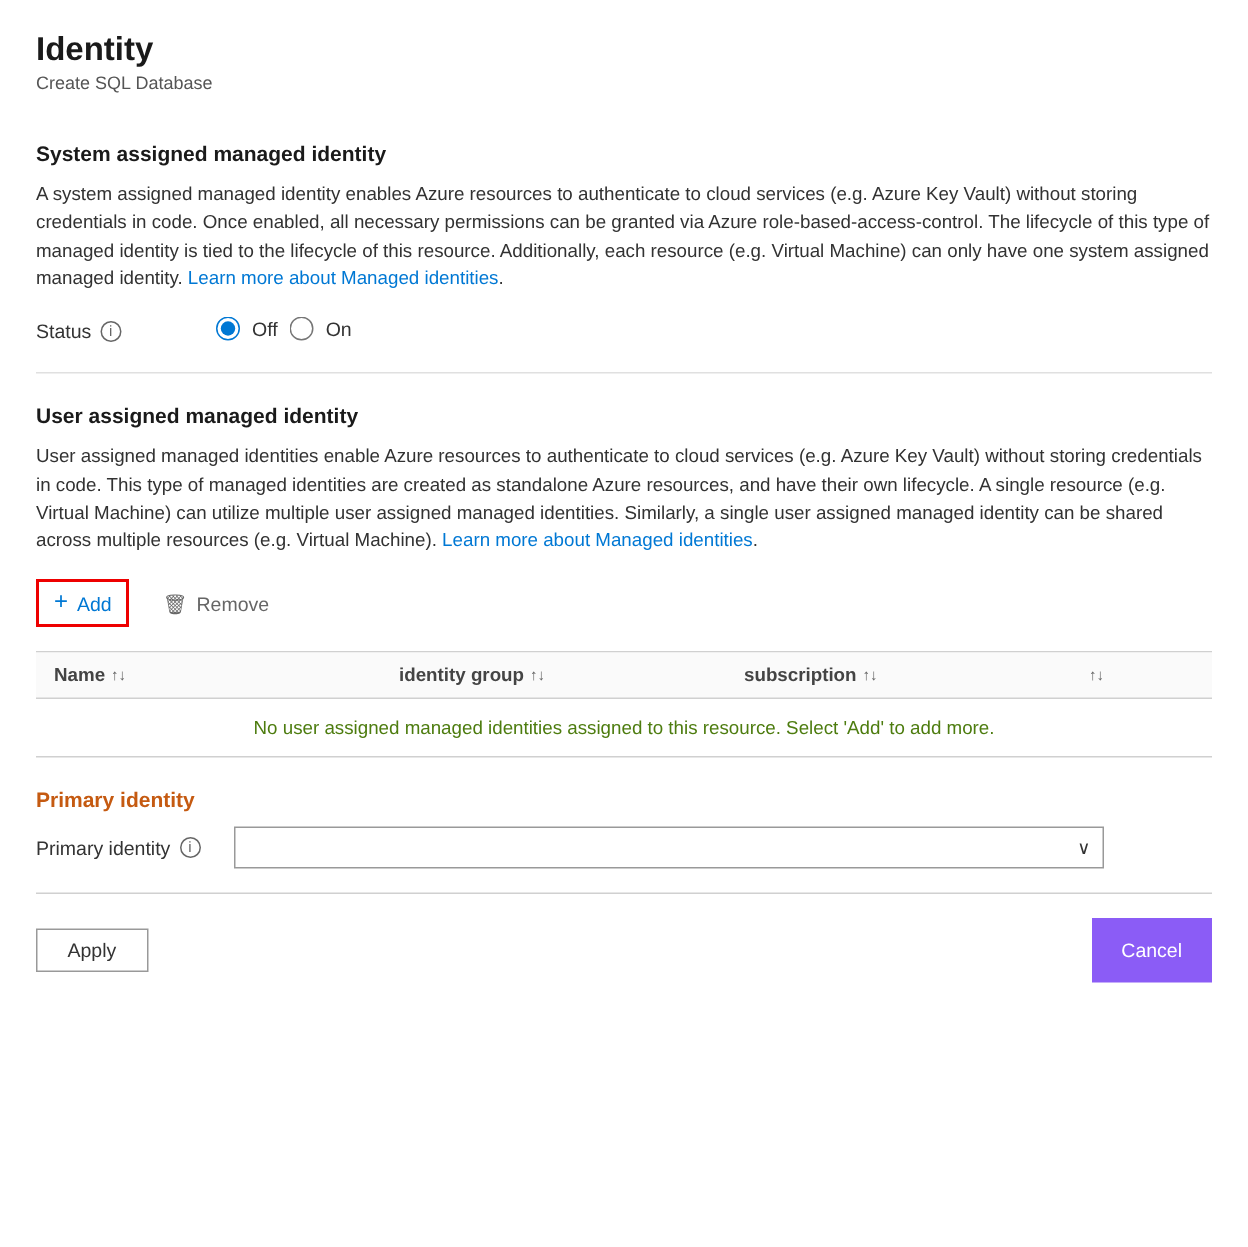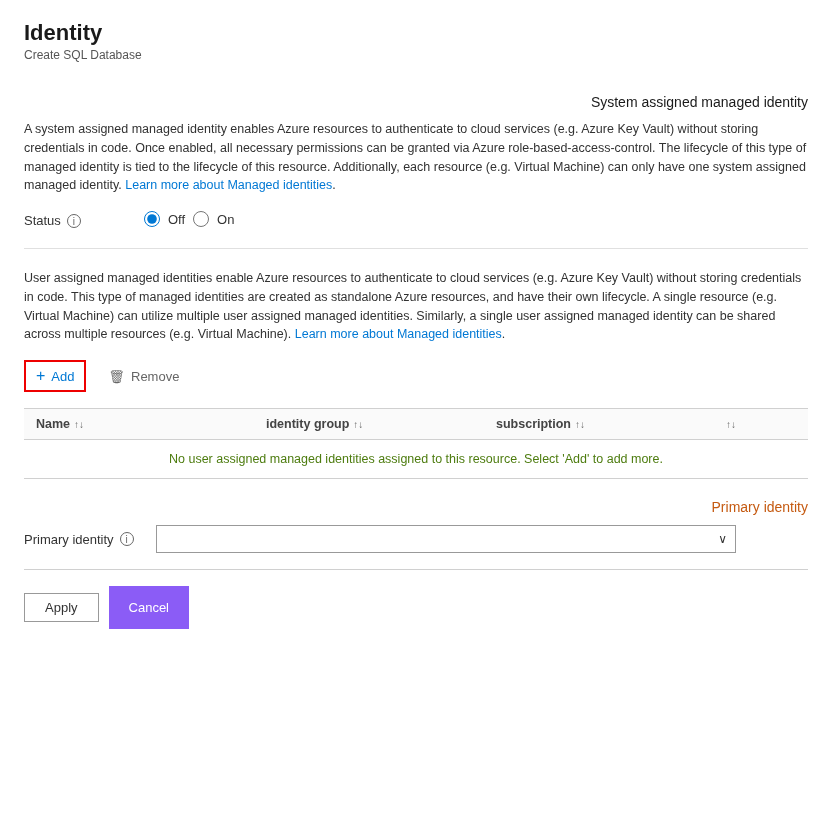--- a/index.html
+++ b/index.html
@@ -18,24 +18,23 @@
       color: #1a1a1a;
       margin-bottom: 2px;
     }
     .page-subtitle {
       font-size: 12px;
       color: #555;
       margin-bottom: 32px;
     }
     .section-title {
       font-size: 14px;
-      font-weight: 400;
+      font-weight: 700;
       color: #1a1a1a;
       margin-bottom: 10px;
-      text-align: right;
     }
     .section-title.orange {
       color: #c55a11;
     }
     .description-text {
       font-size: 12.5px;
       color: #323232;
       line-height: 1.5;
       margin-bottom: 16px;
     }
@@ -209,21 +208,21 @@
       color: #333;
     }
     .bottom-divider {
       border: none;
       border-top: 1px solid #d0d0d0;
       margin: 16px 0;
     }
     .footer-actions {
       display: flex;
       align-items: center;
-      gap: 10px;
+      justify-content: space-between;
     }
     .btn-apply {
       padding: 6px 20px;
       border: 1px solid #999;
       background: #fff;
       color: #333;
       font-size: 13px;
       cursor: pointer;
       font-family: 'Segoe UI', Arial, sans-serif;
     }
@@ -268,20 +267,21 @@
         <input type="radio" name="system-status" value="on" style="">
         <span>On</span>
       </label>
     </div>
   </div>
 </div>
 
 <hr class="section-divider">
 
 <div>
+  <div class="section-title">User assigned managed identity</div>
   <p class="description-text">
     <span>User assigned managed identities enable Azure resources to authenticate to cloud services (e.g. Azure Key Vault) without storing credentials in code. This type of managed identities are created as standalone Azure resources, and have their own lifecycle. A single resource (e.g. Virtual Machine) can utilize multiple user assigned managed identities. Similarly, a single user assigned managed identity can be shared across multiple resources (e.g. Virtual Machine).</span>
     <a href="#">Learn more about Managed identities</a>.
   </p>
 
   <div class="action-bar">
     <button class="add-button">
       <span class="plus-icon">+</span>
       <span>Add</span>
     </button>

